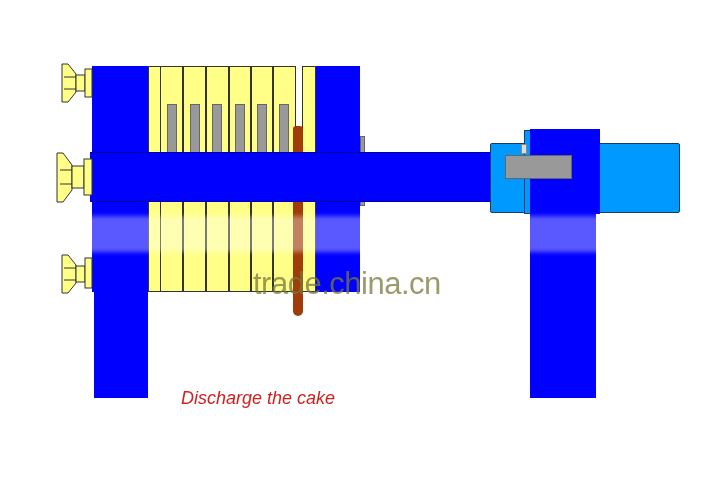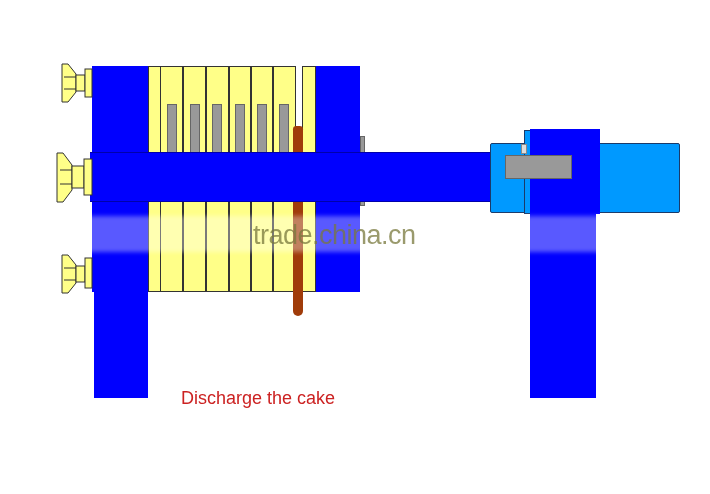--- a/index.html
+++ b/index.html
@@ -3,22 +3,22 @@
 <meta charset="utf-8">
 <style>
   html, body { margin:0; padding:0; background:#ffffff; }
   body { width:710px; height:494px; position:relative; overflow:hidden; font-family:"Liberation Sans", sans-serif; }
   .abs { position:absolute; box-sizing:border-box; }
   .blue { background:#0000ff; }
   .light-blue { background:#0099ff; border:1px solid #1a3a6a; }
   .yellow { background:#ffff88; }
   .plate { background:#ffff88; border:1px solid #333; }
   .gray { background:#999999; border:1px solid #666; }
-  .caption { color:#cc2222; font-size:18px; }
-  .watermark { color:rgba(120,120,60,0.75); font-size:27px; letter-spacing:-0.5px; }
+  .caption { color:#cc2222; font-size:18px;font-style:italic; }
+  .watermark { color:rgba(120,120,60,0.75); font-size:31px; letter-spacing:-0.5px;margin-top:46px; }
   .wm-band { background:rgba(255,255,255,0.35); filter:blur(2px); }
   svg { position:absolute; left:0; top:0; }
 </style>
 </head>
 <body>
 
 <div>
 
   <div class="abs blue" style="left:92px;top:66px;width:56px;height:226px;"></div>
   <div class="abs blue" style="left:94px;top:290px;width:54px;height:108px;"></div>

